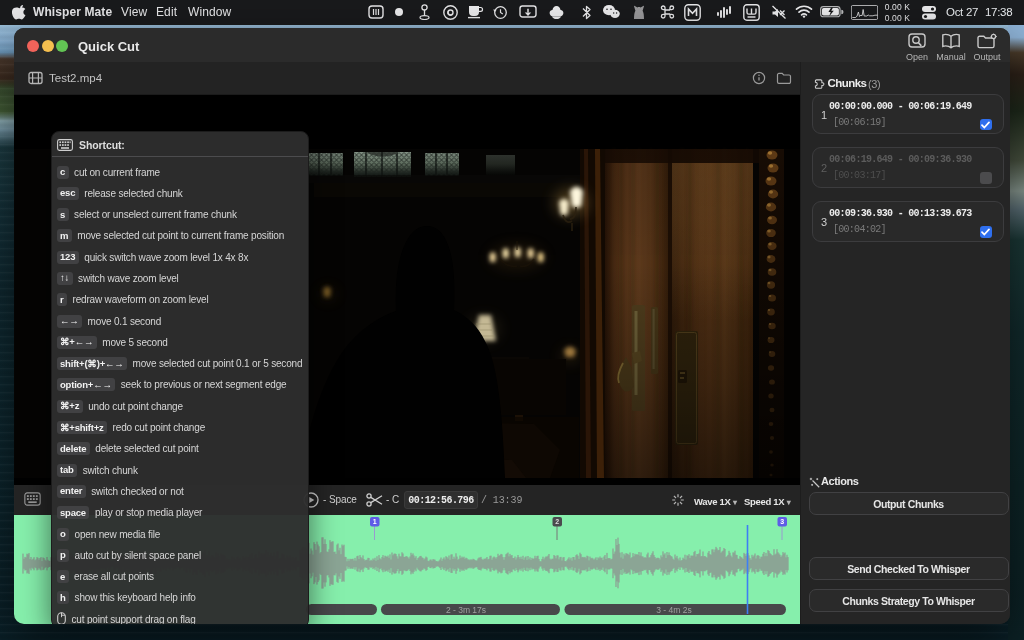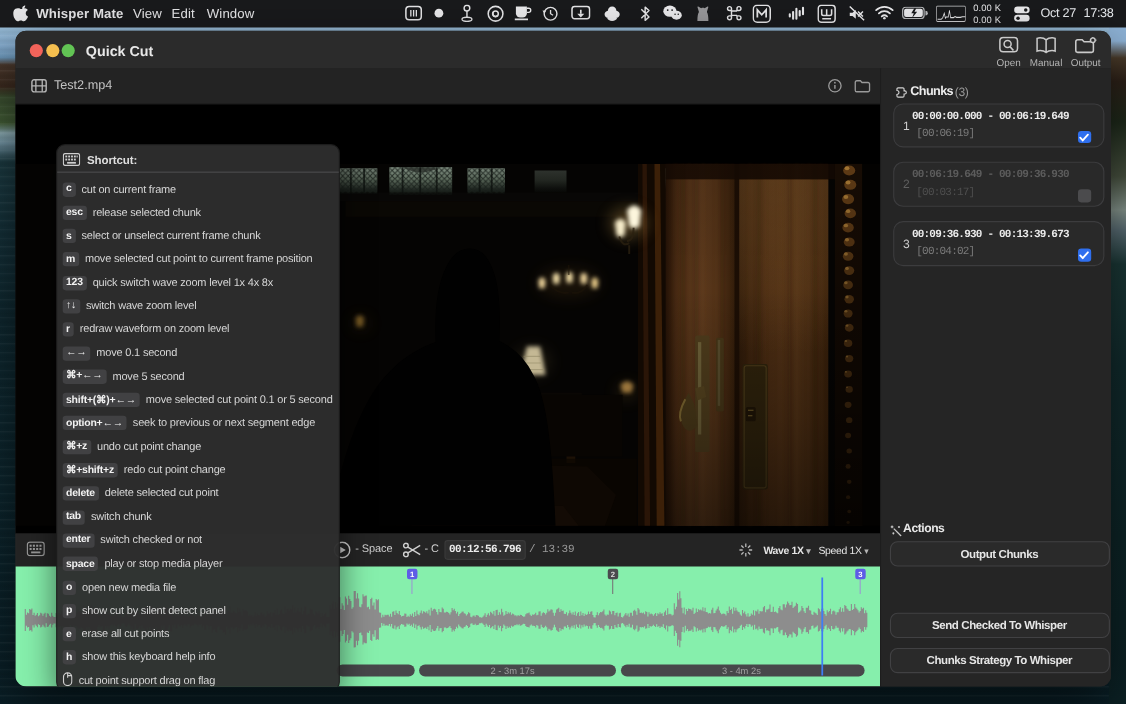--- a/index.html
+++ b/index.html
@@ -438,21 +438,21 @@
         </svg>
     <div style="position:absolute;left:372px;top:9px;">- C</div>
     <div style="position:absolute;left:390px;top:6px;width:74px;height:18px;background:#2f2f2f;border-radius:3px;border:1px solid #3a3a3a;color:#ececec;font-family:'Liberation Mono',monospace;font-size:10px;font-weight:bold;letter-spacing:-0.55px;text-align:center;line-height:17px;">00:12:56.796</div>
     <div style="position:absolute;left:467px;top:10px;color:#9a9a9a;font-family:'Liberation Mono',monospace;font-size:10px;">/ 13:39</div>
     <svg style="position:absolute;left:657px;top:8px;" width="14" height="14" viewBox="0 0 14 14">
           <g stroke="#b5b5b5" stroke-width="1.2">
             <path d="M7 1.2v3M7 9.8v3M1.2 7h3M9.8 7h3M2.9 2.9l2.1 2.1M9 9l2.1 2.1M11.1 2.9L9 5M5 9l-2.1 2.1"></path>
           </g>
         </svg>
     <div style="position:absolute;left:680px;top:10.5px;color:#e6e6e6;font-weight:bold;font-size:9.5px;letter-spacing:-0.3px;white-space:nowrap;">Wave 1X <span style="font-size:8px;color:#b5b5b5;">▾</span></div>
-    <div style="position:absolute;left:730px;top:10.5px;color:#e6e6e6;font-weight:normal;font-size:9.5px;letter-spacing:-0.3px;white-space:nowrap;">Speed 1X <span style="font-size:8px;color:#b5b5b5;">▾</span></div>
+    <div style="position:absolute;left:730px;top:10.5px;color:#e6e6e6;font-weight:bold;font-size:9.5px;letter-spacing:-0.3px;white-space:nowrap;">Speed 1X <span style="font-size:8px;color:#b5b5b5;">▾</span></div>
   </div>
 
   <div id="wavearea">
     <svg width="786" height="109" viewBox="0 0 786 109">
       <path d="M9 38.6V58.6M10 43.8V53.8M11 41.9V55.5M12 42.5V55.0M13 38.7V58.5M14 39.4V57.8M15 38.1V59.0M16 44.1V53.5M17 42.0V55.4M18 44.8V52.8M19 43.8V53.8M20 42.2V55.3M21 45.3V52.4M22 44.4V53.2M23 42.1V55.4M24 42.8V54.7M25 44.7V52.9M26 43.0V54.5M27 42.1V55.4M28 46.1V51.7M29 42.4V55.1M30 43.0V54.5M31 44.7V52.9M32 45.6V52.1M33 42.0V55.4M34 44.8V52.9M35 45.9V51.9M36 45.8V51.9M37 42.2V55.2M38 43.3V54.3M39 42.1V55.3M40 42.3V55.1M41 43.1V54.4M42 40.6V56.7M43 43.6V54.0M44 42.4V55.0M45 40.6V56.8M46 41.5V55.9M47 39.7V57.5M48 41.3V56.1M49 40.1V57.1M50 44.5V53.2M51 43.0V54.5M52 42.4V55.1M53 43.8V53.8M54 42.5V55.0M55 43.4V54.2M56 41.8V55.6M57 38.6V58.5M58 40.8V56.6M59 40.6V56.7M60 41.9V55.5M61 41.3V56.1M62 35.3V61.6M63 37.8V59.3M64 38.1V59.0M65 42.1V55.4M66 37.1V60.0M67 42.2V55.3M68 40.3V57.0M69 35.0V61.8M70 38.2V58.9M71 39.1V58.1M72 38.2V58.9M73 37.1V59.9M74 37.9V59.2M75 42.5V55.0M76 44.1V53.5M77 42.2V55.3M78 42.7V54.8M79 43.3V54.2M80 38.5V58.7M81 39.3V57.9M82 43.2V54.4M83 41.3V56.1M84 43.1V54.4M85 40.3V57.0M86 43.1V54.4M87 44.4V53.3M88 44.6V53.0M89 43.2V54.4M90 44.8V52.9M91 43.3V54.2M92 42.0V55.4M93 44.4V53.2M94 45.3V52.4M95 41.8V55.6M96 44.0V53.6M97 45.9V51.9M98 46.1V51.7M99 45.7V52.0M100 43.3V54.3M101 42.3V55.1M102 44.0V53.6M103 45.7V52.1M104 43.9V53.7M105 40.4V56.9M106 42.7V54.8M107 40.0V57.3M108 40.3V57.0M109 45.2V52.5M110 40.6V56.7M111 40.5V56.8M112 41.2V56.1M113 42.9V54.6M114 40.0V57.3M115 43.7V53.9M116 41.0V56.3M117 40.7V56.7M118 36.4V60.6M119 36.8V60.2M120 41.7V55.7M121 39.6V57.7M122 42.2V55.2M123 35.7V61.2M124 36.0V61.0M125 41.0V56.4M126 37.9V59.2M127 38.1V59.0M128 42.2V55.2M129 36.8V60.2M130 38.8V58.4M131 36.8V60.2M132 39.1V58.1M133 43.8V53.8M134 41.1V56.2M135 43.8V53.8M136 36.4V60.6M137 37.1V59.9M138 37.8V59.3M139 42.1V55.4M140 44.1V53.5M141 38.3V58.8M142 38.2V59.0M143 44.4V53.3M144 41.9V55.5M145 44.8V52.9M146 40.7V56.6M147 41.0V56.4M148 44.9V52.8M149 43.1V54.4M150 42.9V54.6M151 44.5V53.1M152 41.6V55.8M153 44.0V53.6M154 45.1V52.5M155 43.7V53.9M156 42.9V54.6M157 45.4V52.3M158 44.9V52.8M159 41.8V55.6M160 43.4V54.2M161 44.3V53.4M162 43.8V53.7M163 45.6V52.1M164 45.0V52.6M165 44.4V53.2M166 43.0V54.5M167 44.7V53.0M168 44.6V53.1M169 45.3V52.4M170 41.9V55.5M171 44.0V53.6M172 39.7V57.6M173 39.6V57.6M174 44.5V53.1M175 43.2V54.3M176 40.0V57.3M177 43.0V54.5M178 43.5V54.1M179 37.1V59.9M180 39.7V57.5M181 40.3V57.0M182 37.5V59.6M183 37.1V59.9M184 42.2V55.2M185 42.9V54.6M186 39.9V57.4M187 39.9V57.4M188 39.5V57.8M189 37.1V60.0M190 37.5V59.5M191 34.8V62.1M192 42.7V54.8M193 40.1V57.2M194 40.7V56.6M195 36.2V60.8M196 41.7V55.7M197 42.3V55.2M198 40.2V57.1M199 40.6V56.7M200 42.0V55.5M201 42.4V55.1M202 37.4V59.7M203 41.3V56.1M204 38.5V58.6M205 41.0V56.4M206 44.6V53.0M207 38.6V58.6M208 40.0V57.3M209 39.5V57.8M210 40.1V57.2M211 40.8V56.5M212 44.8V52.9M213 43.3V54.3M214 44.8V52.8M215 44.0V53.6M216 45.8V51.9M217 44.4V53.3M218 41.6V55.8M219 45.0V52.6M220 42.7V54.8M221 44.2V53.4M222 44.4V53.2M223 42.0V55.5M224 41.7V55.7M225 43.7V53.9M226 42.8V54.7M227 45.4V52.3M228 44.6V53.1M229 41.0V56.3M230 42.8V54.7M231 42.8V54.7M232 41.4V56.0M233 45.2V52.5M234 41.9V55.6M235 42.1V55.3M236 39.6V57.6M237 43.9V53.7M238 38.2V58.9M239 44.2V53.5M240 43.2V54.3M241 40.0V57.3M242 39.1V58.1M243 42.4V55.1M244 43.1V54.4M245 36.6V60.4M246 41.8V55.6M247 38.7V58.5M248 38.4V58.8M249 40.0V57.3M250 38.5V58.7M251 38.9V58.2M252 35.2V61.7M253 41.8V55.7M254 37.2V59.9M255 41.5V55.9M256 40.1V57.2M257 37.8V59.3M258 41.1V56.2M259 41.1V56.3M260 37.5V59.5M261 43.4V54.1M262 40.4V56.9M263 36.3V60.7M264 36.6V60.4M265 43.9V53.7M266 43.0V54.5M267 42.8V54.7M268 38.4V58.8M269 39.1V58.1M270 39.4V57.8M271 42.9V54.6M272 44.4V53.2M273 40.7V56.7M274 41.7V55.7M275 42.4V55.1M276 40.7V56.7M277 42.6V54.9M278 46.0V51.8M279 42.2V55.3M280 44.8V52.9M281 43.1V54.4M282 42.0V55.5M283 45.7V52.1M284 45.8V52.0M285 45.8V51.9M286 34.9V62.0M287 38.1V59.0M288 33.6V63.1M289 31.9V64.8M290 38.3V58.8M291 32.3V64.4M292 37.1V60.0M293 33.7V63.1M294 27.4V68.8M295 27.9V68.4M296 38.7V58.5M297 33.5V63.2M298 35.5V61.4M299 39.6V57.7M300 27.2V69.1M301 29.0V67.4M302 34.8V62.0M303 26.6V69.6M304 29.5V67.0M305 31.3V65.3M306 38.3V58.8M307 37.0V60.0M308 22.3V73.6M309 22.3V73.5M310 29.0V67.4M311 24.3V71.7M312 29.0V67.4M313 36.5V60.5M314 37.1V60.0M315 34.3V62.5M316 25.2V70.9M317 27.2V69.1M318 26.5V69.7M319 26.3V69.8M320 37.0V60.1M321 36.6V60.4M322 38.9V58.3M323 29.6V66.9M324 28.5V67.8M325 35.4V61.5M326 32.8V63.9M327 39.2V58.0M328 29.5V66.9M329 30.7V65.8M330 29.7V66.7M331 41.8V55.7M332 42.1V55.4M333 46.3V51.4M334 43.8V53.8M335 45.7V52.1M336 43.8V53.8M337 44.3V53.4M338 43.9V53.7M339 43.8V53.8M340 45.5V52.2M341 42.9V54.6M342 45.6V52.2M343 41.2V56.2M344 40.7V56.7M345 44.0V53.6M346 40.1V57.2M347 42.2V55.2M348 43.3V54.3M349 40.4V56.9M350 44.1V53.5M351 45.5V52.2M352 44.9V52.7M353 44.7V53.0M354 42.8V54.7M355 43.0V54.6M356 45.9V51.9M357 44.8V52.9M358 45.6V52.1M359 43.5V54.1M360 44.8V52.9M361 42.8V54.7M362 45.8V51.9M363 41.3V56.0M364 44.9V52.8M365 40.1V57.2M366 43.4V54.1M367 44.4V53.3M368 42.1V55.3M369 40.1V57.2M370 42.8V54.7M371 40.7V56.7M372 41.2V56.1M373 42.0V55.4M374 40.6V56.8M375 42.8V54.7M376 39.4V57.9M377 44.5V53.1M378 37.5V59.6M379 40.3V57.0M380 38.8V58.4M381 38.5V58.6M382 39.0V58.2M383 41.3V56.1M384 43.6V54.0M385 38.7V58.5M386 41.3V56.1M387 41.5V55.9M388 37.3V59.8M389 38.5V58.7M390 41.9V55.5M391 41.9V55.5M392 41.2V56.2M393 41.4V56.0M394 42.3V55.2M395 43.6V54.0M396 41.5V55.9M397 37.8V59.3M398 39.8V57.4M399 38.4V58.8M400 40.5V56.8M401 42.8V54.7M402 41.2V56.2M403 45.0V52.7M404 43.1V54.4M405 42.3V55.2M406 41.1V56.2M407 40.9V56.4M408 42.4V55.1M409 42.9V54.6M410 44.5V53.2M411 43.4V54.2M412 41.6V55.8M413 42.5V55.0M414 45.7V52.1M415 46.2V51.6M416 44.7V53.0M417 44.5V53.2M418 45.7V52.0M419 44.2V53.5M420 44.4V53.2M421 44.7V53.0M422 46.2V51.6M423 46.1V51.6M424 46.7V51.1M425 45.7V52.1M426 44.5V53.1M427 42.5V55.0M428 45.8V52.0M429 43.8V53.7M430 42.4V55.1M431 44.5V53.2M432 41.2V56.2M433 42.1V55.3M434 43.5V54.1M435 40.5V56.8M436 44.8V52.9M437 39.5V57.8M438 39.3V58.0M439 44.0V53.6M440 41.7V55.7M441 43.6V54.0M442 38.3V58.8M443 41.6V55.8M444 44.8V52.8M445 43.8V53.8M446 40.5V56.8M447 43.1V54.4M448 41.6V55.8M449 42.7V54.8M450 41.7V55.8M451 43.8V53.8M452 42.7V54.8M453 43.3V54.3M454 44.6V53.1M455 44.4V53.3M456 45.2V52.5M457 44.2V53.4M458 45.1V52.6M459 43.8V53.8M460 44.2V53.4M461 45.0V52.7M462 45.6V52.1M463 45.4V52.3M464 43.5V54.1M465 42.5V55.0M466 42.6V54.9M467 41.9V55.5M468 43.9V53.7M469 45.0V52.7M470 43.7V53.8M471 43.8V53.8M472 43.4V54.1M473 42.0V55.4M474 44.4V53.2M475 43.8V53.8M476 40.8V56.5M477 40.7V56.6M478 44.7V52.9M479 42.5V55.0M480 41.5V55.9M481 42.3V55.2M482 43.6V53.9M483 42.1V55.3M484 38.8V58.4M485 40.9V56.5M486 40.1V57.2M487 38.9V58.3M488 39.4V57.8M489 42.1V55.4M490 44.7V53.0M491 42.1V55.3M492 39.2V58.0M493 38.4V58.8M494 37.5V59.5M495 41.4V56.0M496 38.9V58.3M497 40.5V56.8M498 40.1V57.2M499 43.0V54.5M500 43.1V54.5M501 41.5V55.9M502 44.5V53.1M503 42.4V55.1M504 40.0V57.3M505 42.0V55.4M506 43.7V53.9M507 41.7V55.7M508 44.1V53.5M509 40.8V56.6M510 44.8V52.8M511 42.4V55.0M512 41.4V56.0M513 44.9V52.7M514 41.0V56.3M515 44.3V53.3M516 42.3V55.2M517 44.9V52.7M518 42.9V54.6M519 44.0V53.6M520 43.4V54.2M521 40.8V56.5M522 43.2V54.4M523 41.1V56.3M524 40.7V56.7M525 44.1V53.5M526 46.2V51.6M527 46.4V51.4M528 44.0V53.6M529 41.7V55.7M530 44.4V53.2M531 42.5V54.9M532 41.4V56.0M533 41.7V55.7M534 40.6V56.7M535 39.0V58.2M536 43.6V54.0M537 44.7V53.0M538 43.7V53.9M539 43.8V53.8M540 40.0V57.3M541 40.9V56.5M542 43.4V54.1M543 40.4V56.9M544 40.4V56.9M545 44.4V53.2M546 42.2V55.3M547 41.9V55.6M548 45.5V52.3M549 42.4V55.1M550 42.1V55.4M551 46.0V51.8M552 46.4V51.4M553 45.2V52.5M554 43.7V53.9M555 42.3V55.2M556 44.5V53.1M557 42.7V54.8M558 45.6V52.1M559 42.0V55.4M560 42.0V55.5M561 44.7V52.9M562 40.2V57.1M563 39.3V57.9M564 40.7V56.6M565 43.9V53.7M566 37.7V59.4M567 39.2V58.1M568 42.3V55.1M569 41.9V55.5M570 42.5V55.0M571 41.9V55.5M572 43.3V54.3M573 40.7V56.7M574 41.3V56.1M575 45.4V52.3M576 41.6V55.8M577 43.4V54.1M578 42.8V54.7M579 43.5V54.0M580 44.7V52.9M581 43.5V54.1M582 42.3V55.1M583 45.1V52.5M584 42.4V55.1M585 43.4V54.2M586 41.5V55.9M587 43.0V54.5M588 42.6V54.9M589 45.1V52.6M590 41.5V55.9M591 40.0V57.3M592 44.0V53.6M593 37.9V59.2M594 43.3V54.3M595 43.0V54.5M596 43.3V54.2M597 44.5V53.1M598 43.8V53.8M599 33.5V63.2M600 38.8V58.4M601 36.5V60.5M602 24.0V72.0M603 30.0V66.5M604 22.6V73.3M605 28.9V67.5M606 37.6V59.5M607 42.5V55.0M608 37.2V59.9M609 43.7V53.9M610 38.7V58.5M611 40.4V56.9M612 38.2V58.9M613 38.6V58.5M614 38.9V58.3M615 40.1V57.2M616 37.5V59.6M617 43.2V54.3M618 42.1V55.3M619 38.1V59.1M620 41.3V56.1M621 38.8V58.4M622 39.7V57.6M623 39.1V58.1M624 39.9V57.3M625 37.0V60.1M626 40.6V56.7M627 37.4V59.7M628 41.3V56.1M629 41.5V55.9M630 42.7V54.8M631 42.2V55.3M632 42.8V54.7M633 39.4V57.9M634 37.6V59.5M635 42.5V55.0M636 42.3V55.2M637 40.1V57.2M638 38.3V58.9M639 36.3V60.6M640 40.1V57.2M641 42.0V55.4M642 43.5V54.0M643 42.9V54.6M644 42.7V54.8M645 43.1V54.4M646 44.5V53.1M647 40.4V56.9M648 42.2V55.3M649 36.4V60.6M650 39.6V57.7M651 38.3V58.8M652 43.0V54.5M653 37.0V60.1M654 40.2V57.1M655 37.4V59.7M656 40.0V57.3M657 41.1V56.3M658 41.6V55.8M659 43.7V53.9M660 44.8V52.9M661 39.5V57.8M662 42.6V54.9M663 40.9V56.4M664 43.5V54.0M665 45.4V52.3M666 42.5V55.0M667 45.6V52.2M668 45.0V52.7M669 42.7V54.8M670 43.9V53.7M671 39.7V57.5M672 44.6V53.0M673 40.3V57.0M674 40.9V56.4M675 39.2V58.0M676 43.0V54.6M677 40.5V56.8M678 40.8V56.6M679 40.6V56.7M680 37.1V60.0M681 35.9V61.0M682 41.5V55.9M683 39.0V58.2M684 39.2V58.0M685 38.4V58.7M686 34.5V62.4M687 41.3V56.1M688 41.1V56.3M689 36.5V60.5M690 41.3V56.1M691 41.0V56.3M692 41.9V55.5M693 42.6V54.9M694 37.7V59.4M695 36.0V60.9M696 39.2V58.0M697 39.8V57.5M698 34.4V62.4M699 34.4V62.4M700 37.2V59.9M701 34.5V62.3M702 31.9V64.8M703 33.4V63.3M704 35.3V61.6M705 34.9V61.9M706 32.0V64.6M707 37.7V59.4M708 36.5V60.5M709 35.6V61.4M710 33.0V63.8M711 34.0V62.8M712 42.1V55.4M713 41.2V56.2M714 39.9V57.3M715 35.8V61.2M716 37.8V59.3M717 40.6V56.7M718 42.3V55.1M719 37.4V59.7M720 37.6V59.5M721 35.7V61.2M722 39.7V57.5M723 40.0V57.3M724 43.5V54.0M725 44.0V53.6M726 41.1V56.3M727 42.1V55.4M728 42.7V54.8M729 44.0V53.6M730 37.9V59.2M731 38.9V58.3M732 40.9V56.5M733 38.4V58.8M734 38.1V59.0M735 40.4V56.9M736 43.1V54.4M737 44.7V53.0M738 39.8V57.4M739 41.7V55.7M740 40.4V56.9M741 38.5V58.7M742 43.5V54.0M743 40.6V56.8M744 40.1V57.2M745 40.9V56.4M746 43.8V53.8M747 41.7V55.7M748 41.7V55.7M749 38.8V58.4M750 37.0V60.0M751 41.2V56.2M752 37.9V59.2M753 41.2V56.2M754 35.1V61.8M755 36.0V61.0M756 38.2V59.0M757 39.1V58.1M758 40.4V56.9M759 40.3V57.0M760 34.2V62.6M761 39.6V57.7M762 38.6V58.6M763 34.2V62.6M764 37.3V59.7M765 38.5V58.7M766 39.8V57.5M767 41.9V55.5M768 40.4V56.9M769 37.1V59.9M770 38.5V58.7M771 37.5V59.6M772 42.4V55.1M773 39.8V57.5M774 42.1V55.3M775 49.0V49.0M776 49.0V49.0" stroke="#8d8d8d" stroke-width="1"></path>
 
       <g>
         <rect x="292" y="89" width="71" height="11" rx="5.5" fill="#47484a"></rect>
         <rect x="367" y="89" width="179" height="11" rx="5.5" fill="#47484a"></rect>
         <rect x="550.5" y="89" width="221.5" height="11" rx="5.5" fill="#47484a"></rect>
@@ -550,21 +550,21 @@
       <div class="r"><span class="k">⌘+←→</span><span class="d">move 5 second</span></div>
       <div class="r"><span class="k">shift+(⌘)+←→</span><span class="d">move selected cut point 0.1 or 5 second</span></div>
       <div class="r"><span class="k">option+←→</span><span class="d">seek to previous or next segment edge</span></div>
       <div class="r"><span class="k">⌘+z</span><span class="d">undo cut point change</span></div>
       <div class="r"><span class="k">⌘+shift+z</span><span class="d">redo cut point change</span></div>
       <div class="r"><span class="k">delete</span><span class="d">delete selected cut point</span></div>
       <div class="r"><span class="k">tab</span><span class="d">switch chunk</span></div>
       <div class="r"><span class="k">enter</span><span class="d">switch checked or not</span></div>
       <div class="r"><span class="k">space</span><span class="d">play or stop media player</span></div>
       <div class="r"><span class="k">o</span><span class="d">open new media file</span></div>
-      <div class="r"><span class="k">p</span><span class="d">show cut by silent detect panel</span></div>
+      <div class="r"><span class="k">p</span><span class="d">auto cut by silent space panel</span></div>
       <div class="r"><span class="k">e</span><span class="d">erase all cut points</span></div>
       <div class="r"><span class="k">h</span><span class="d">show this keyboard help info</span></div>
       <div class="r"><span class="km"><svg width="9" height="13" viewBox="0 0 9 13">
                 <rect x=".7" y=".7" width="7.6" height="11.6" rx="3.8" fill="none" stroke="#cfcfcf" stroke-width="1.1"></rect>
                 <path d="M4.5 .7v4.5M4.5 3.2h3.8" stroke="#cfcfcf" stroke-width="1"></path>
               </svg></span><span class="d">cut point support drag on flag</span></div>
     </div>
   </div>
 </div>
 </div>

